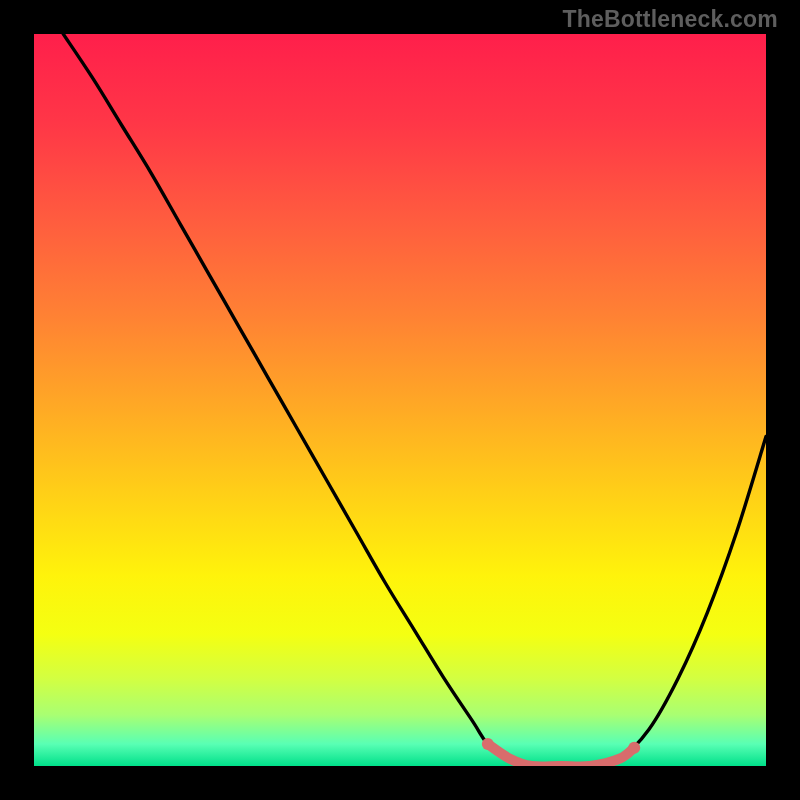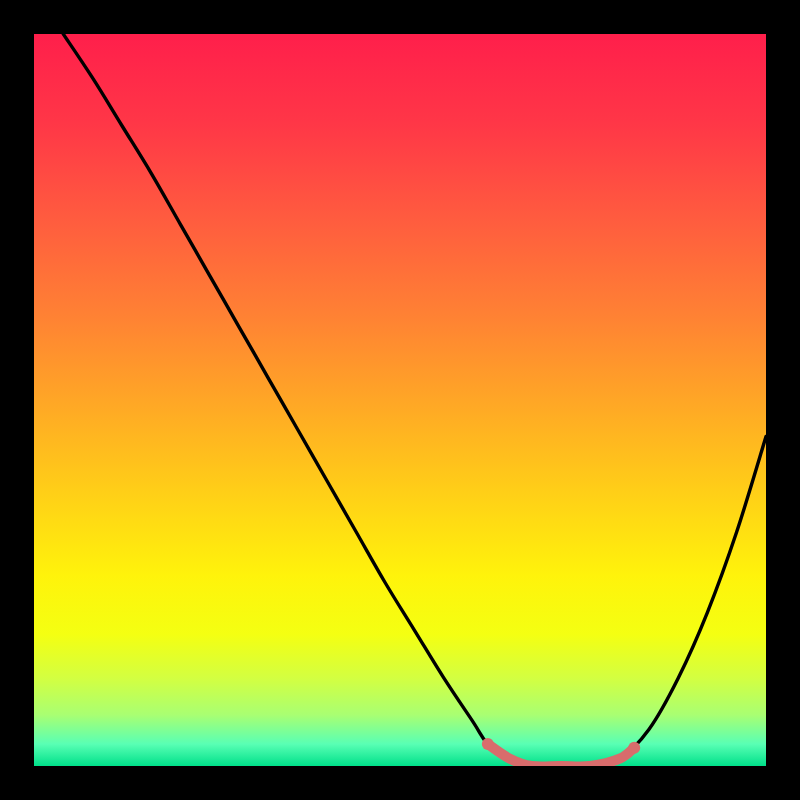--- a/index.html
+++ b/index.html
@@ -27,20 +27,21 @@
     top: 34px;
     width: 732px;
     height: 732px;
     display: block;
   }
 </style>
 </head>
 <body>
 
 <div class="container">
+  <div class="watermark">TheBottleneck.com</div>
   <svg class="plot" viewBox="0 0 732 732">
     <defs>
       <linearGradient id="bg-gradient" x1="0" y1="0" x2="0" y2="1">
           <stop offset="0%" stop-color="#ff1f4b"></stop>
           <stop offset="12%" stop-color="#ff3647"></stop>
           <stop offset="25%" stop-color="#ff5b3f"></stop>
           <stop offset="38%" stop-color="#ff8034"></stop>
           <stop offset="50%" stop-color="#ffa626"></stop>
           <stop offset="62%" stop-color="#ffcd18"></stop>
           <stop offset="74%" stop-color="#fff30b"></stop>

